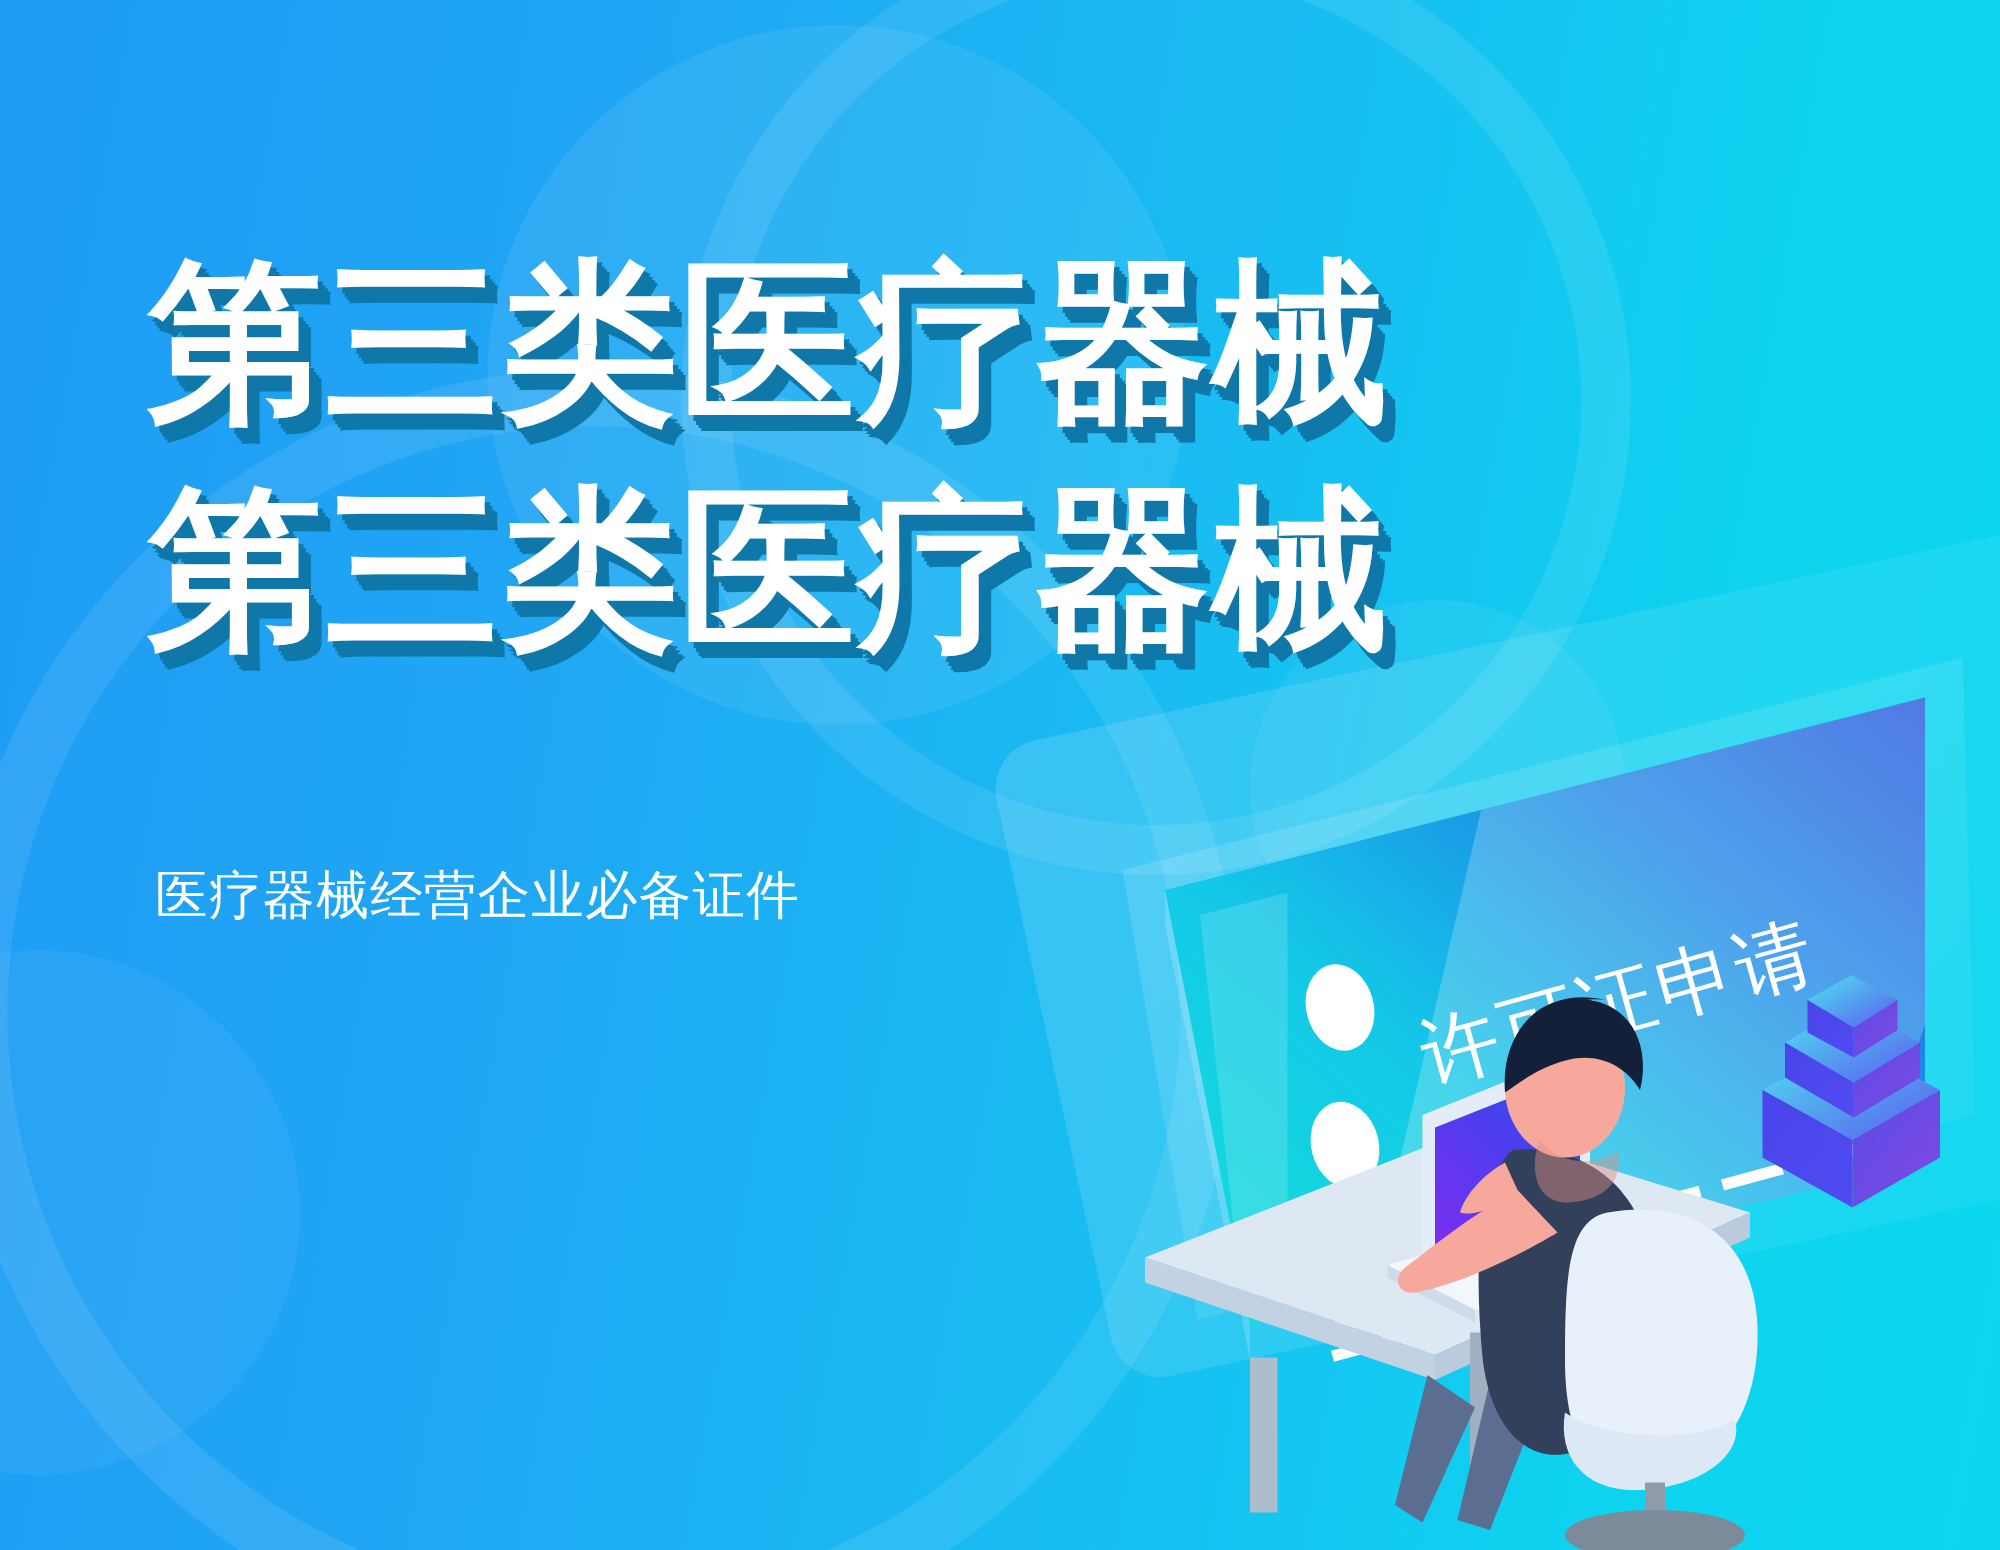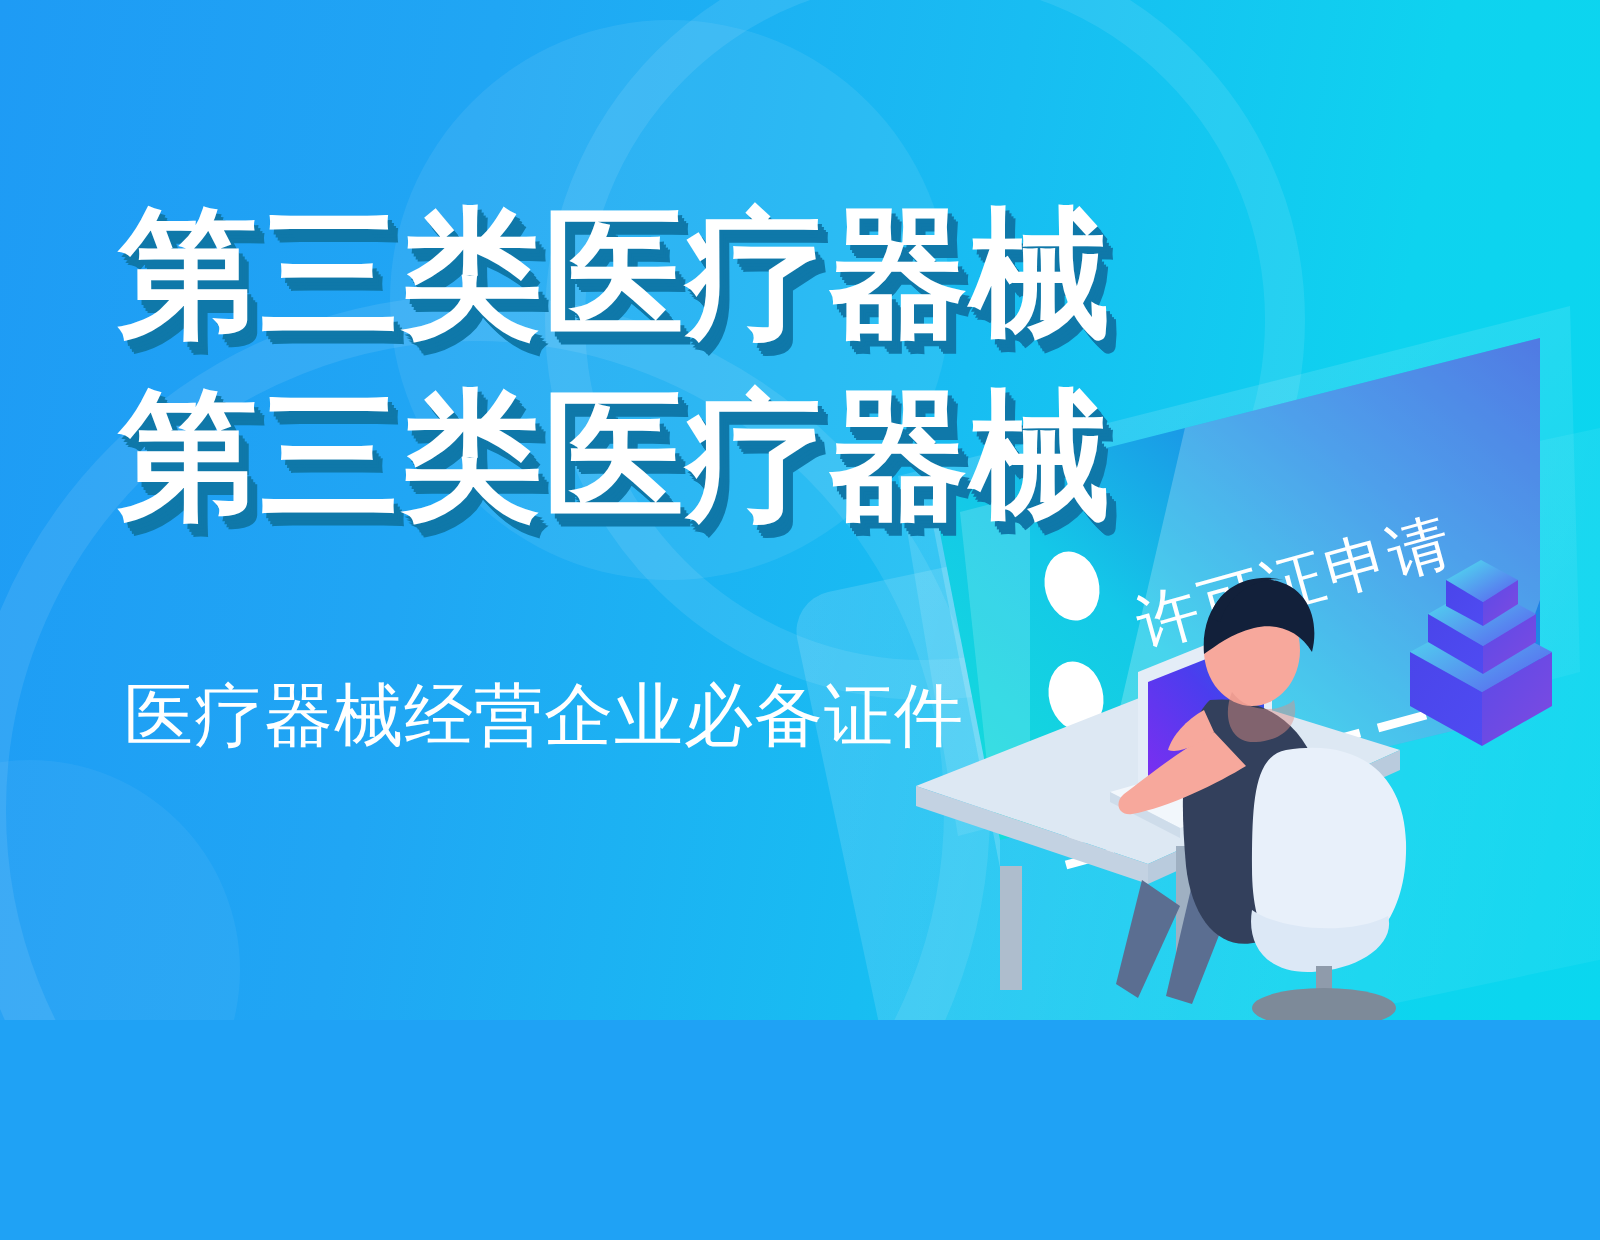--- a/index.html
+++ b/index.html
@@ -5,21 +5,21 @@
   * { margin:0; padding:0; box-sizing:border-box; }
   html, body { width:1600px; height:1240px; overflow:hidden; }
   body {
     font-family:"Liberation Sans","DejaVu Sans",sans-serif;
     background:#1fa2f5;
   }
 
   #poster {
     position:relative;
     width:1600px;
-    height:1020px;
+    height:1240px;
     overflow:hidden;
     background:linear-gradient(100deg,#1e9bf5 0%,#20a6f4 28%,#18bdf2 58%,#0ed3ef 82%,#0ad7ef 100%);
   }
 
   
   .bg-layer { position:absolute; inset:0; overflow:hidden; pointer-events:none; }
 
   .ring {
     position:absolute;
     border-radius:50%;
@@ -67,21 +67,21 @@
        8px 11px 0 #0f78a9,
       10px 13px 0 #0f78a9;
   }
 
   
   .subtitle {
     position:absolute;
     left:124px;
     top:676px;
     z-index:5;
-    font-size:69px;
+    font-size:42px;
     line-height:80px;
     color:#ffffff;
     letter-spacing:1px;
     white-space:nowrap;
   }
 
   
   .illus { position:absolute; right:0; bottom:0; width:720px; height:740px; z-index:4; }
   .illus svg { display:block; width:100%; height:100%; }
 </style>

